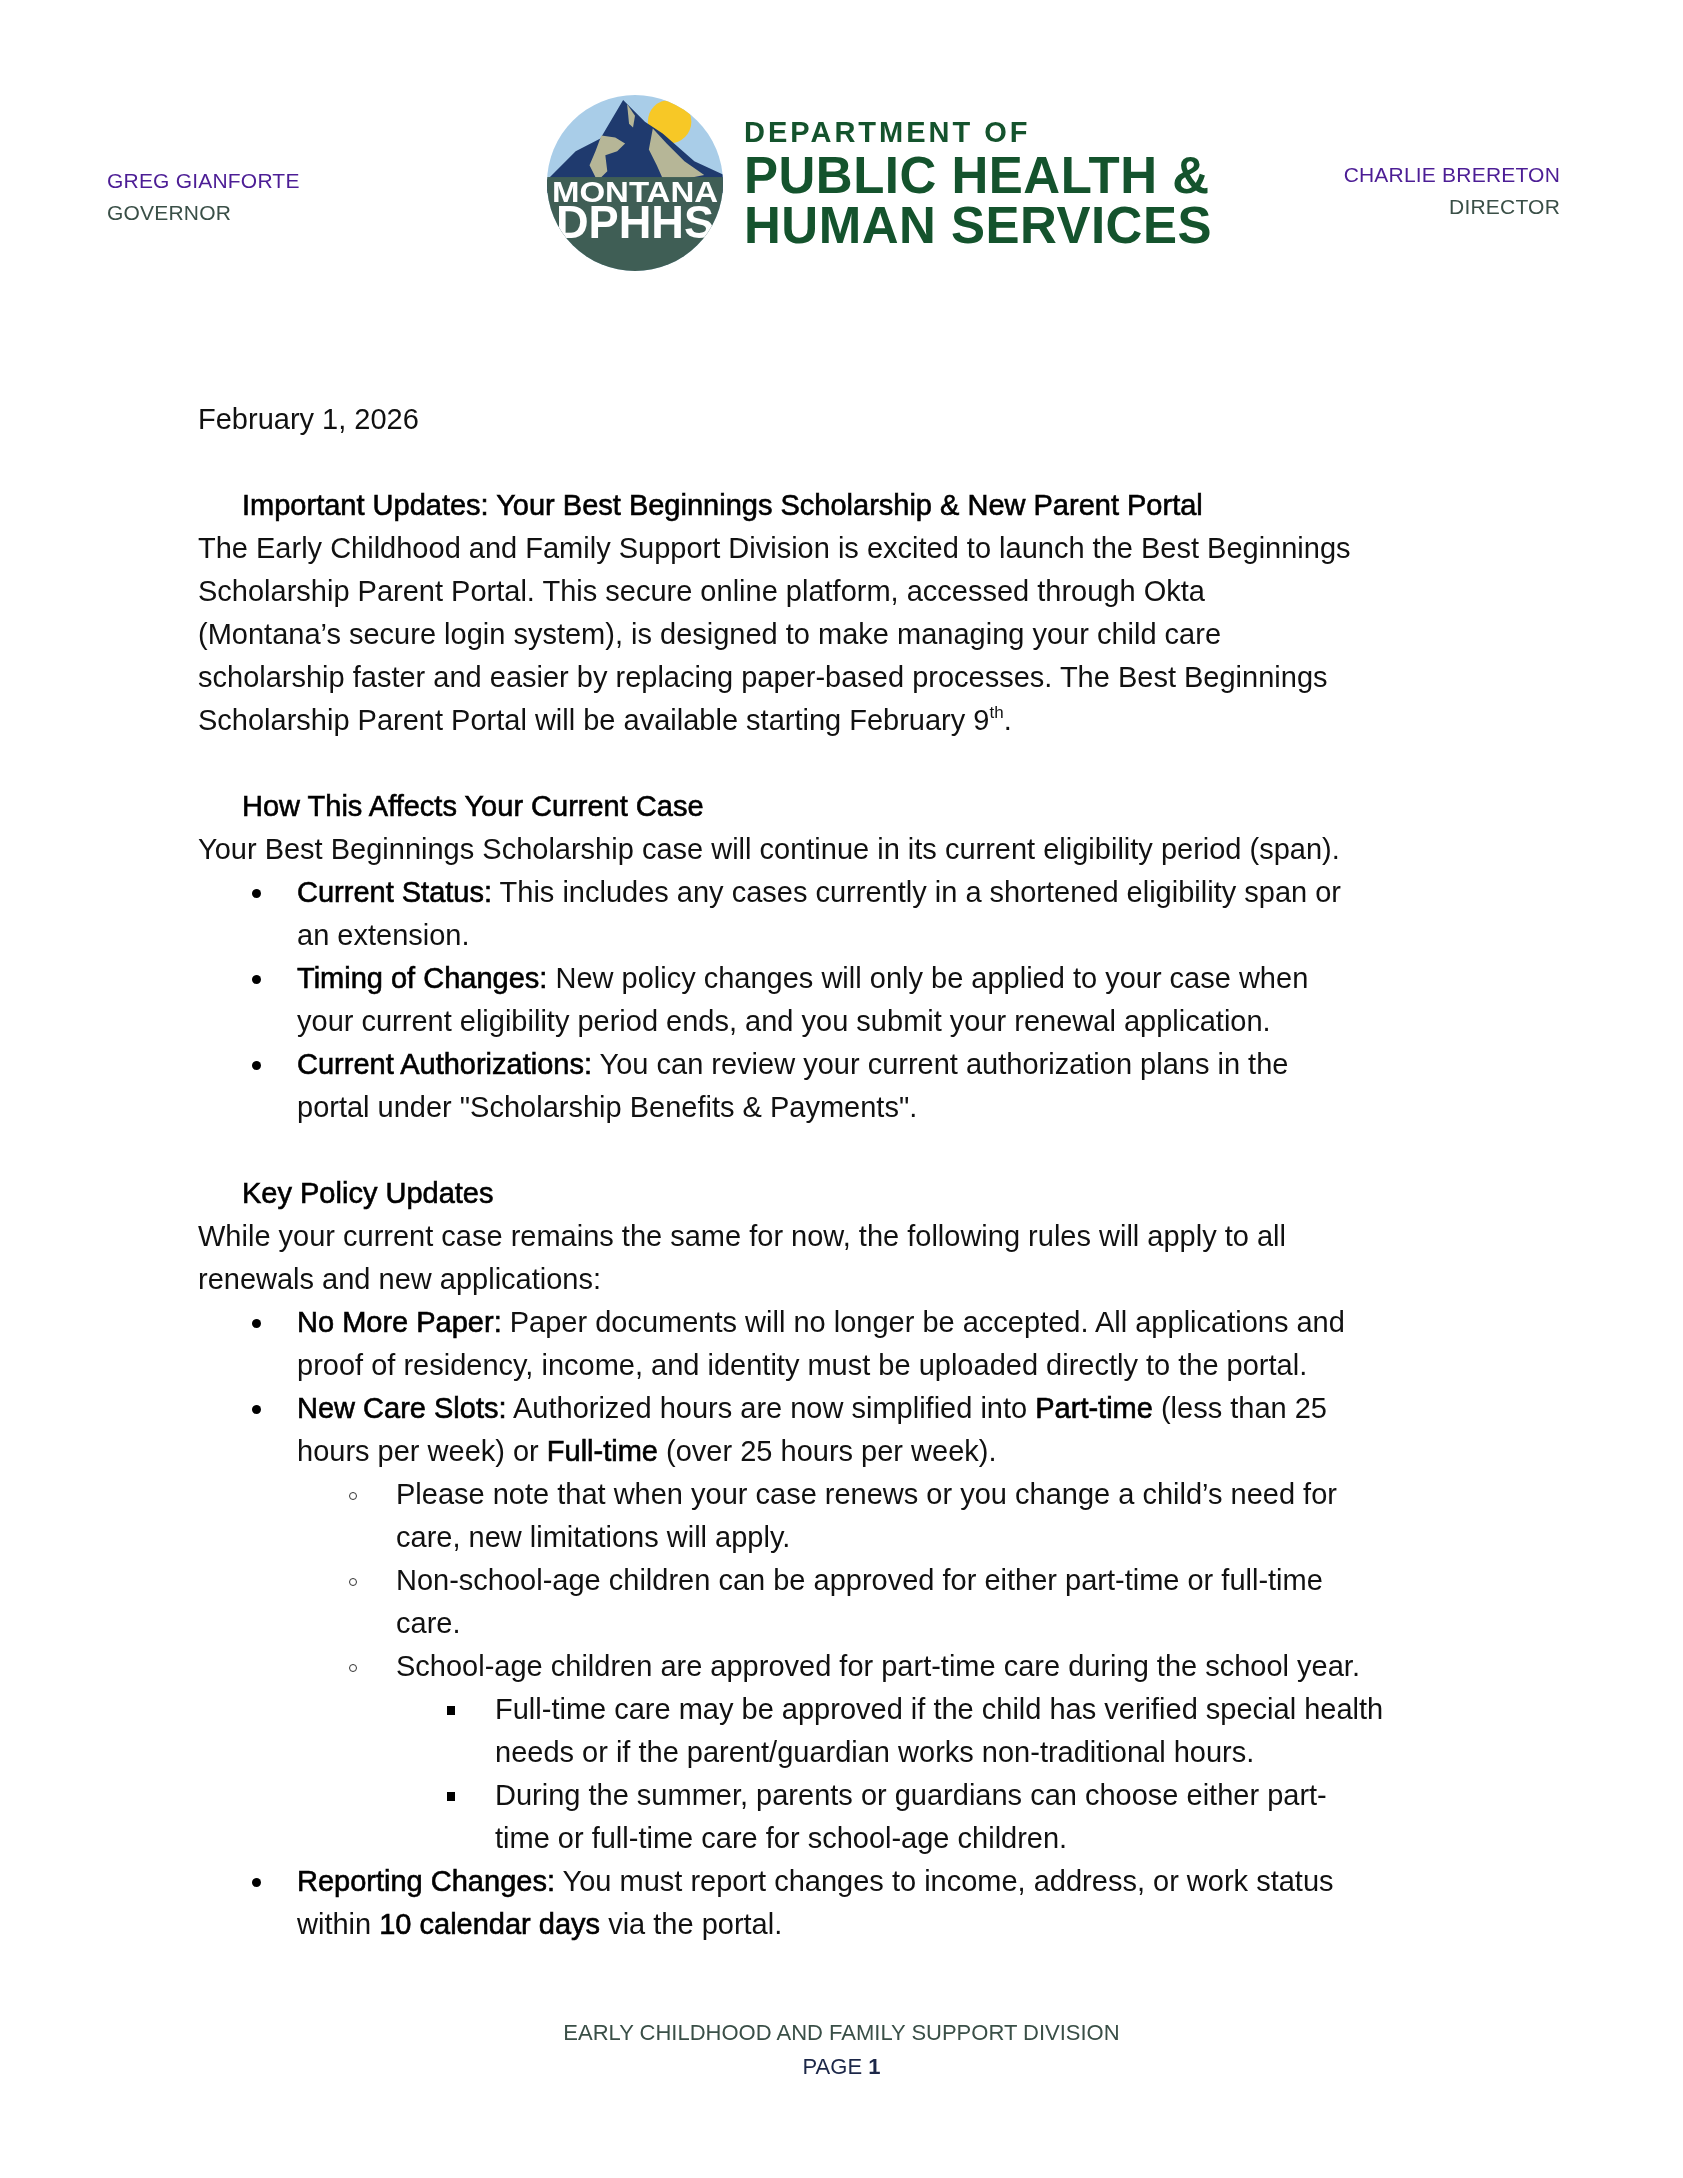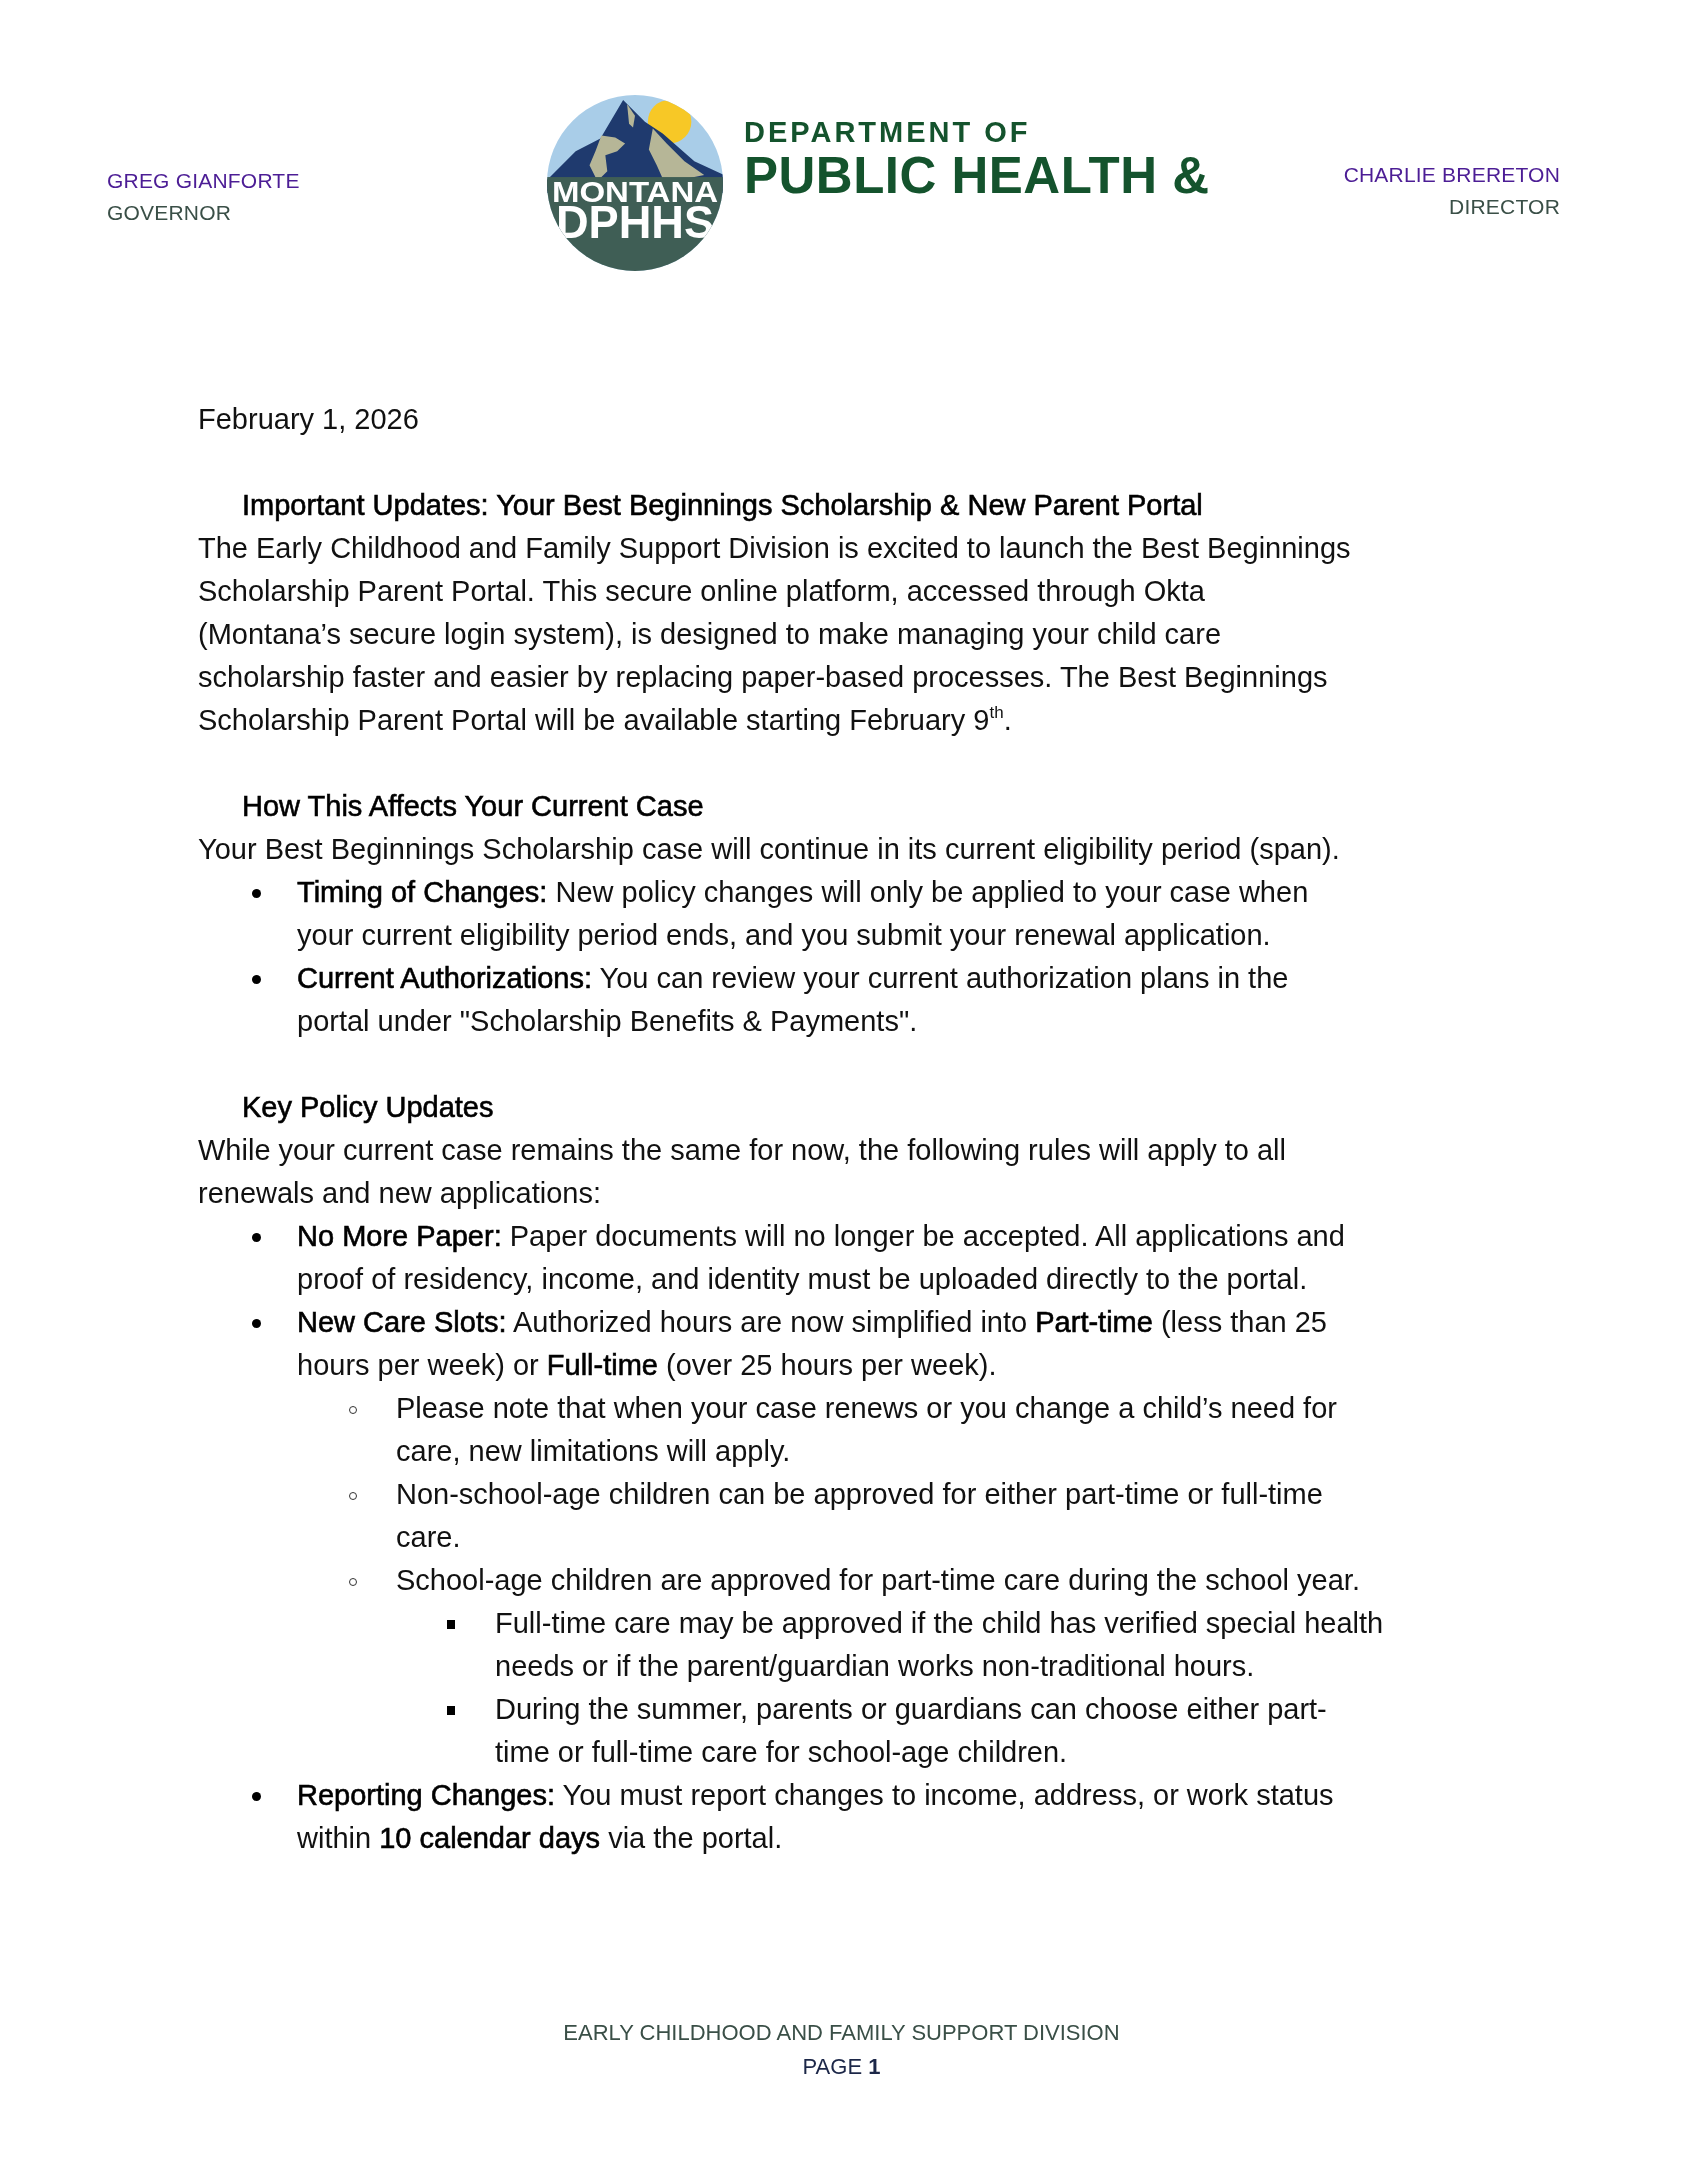--- a/index.html
+++ b/index.html
@@ -63,20 +63,21 @@
     <rect x="0" y="96" width="180" height="90" fill="#3f5e55"></rect>
     <rect x="0" y="84" width="180" height="14" fill="#3f5e55"></rect>
     <text x="90" y="109" text-anchor="middle" fill="#ffffff" font-family="Liberation Sans, sans-serif" font-weight="bold" font-size="29" textLength="168" lengthAdjust="spacingAndGlyphs">MONTANA</text>
     <text x="90" y="146" text-anchor="middle" fill="#ffffff" font-family="Liberation Sans, sans-serif" font-weight="bold" font-size="46" textLength="160" lengthAdjust="spacingAndGlyphs">DPHHS</text>
   </g>
 </svg>
 
 <div class="dept">
   <div class="l1">DEPARTMENT OF</div>
   <div class="l2">PUBLIC HEALTH &amp;</div>
+  <div class="l3">HUMAN SERVICES</div>
 </div>
 
 <div class="hdr-right">
   <div class="hdr-name">CHARLIE BRERETON</div>
   <div class="hdr-title">DIRECTOR</div>
 </div>
 
 <div class="body">
   <div class="line" style="white-space: pre;">February 1, 2026</div>
   <div class="gap"></div>
@@ -84,20 +85,24 @@
   <div class="line" style="white-space: pre;">The Early Childhood and Family Support Division is excited to launch the Best Beginnings</div>
   <div class="line" style="white-space: pre;">Scholarship Parent Portal. This secure online platform, accessed through Okta</div>
   <div class="line" style="white-space: pre;">(Montana’s secure login system), is designed to make managing your child care</div>
   <div class="line" style="white-space: pre;">scholarship faster and easier by replacing paper-based processes. The Best Beginnings</div>
   <div class="line" style="white-space: pre;"><span>Scholarship Parent Portal will be available starting February 9</span><sup>th</sup><span>.</span></div>
   <div class="gap"></div>
 
   <div class="line head" style="white-space: pre;">How This Affects Your Current Case</div>
   <div class="line" style="white-space: pre;">Your Best Beginnings Scholarship case will continue in its current eligibility period (span).</div>
 
+  <div>
+    <div class="line li1" style="white-space: pre;"><span class="bullet bullet-disc"></span><span class="b">Current Status:</span><span> This includes any cases currently in a shortened eligibility span or</span></div>
+    <div class="line li1" style="white-space: pre;">an extension.</div>
+  </div>
   <div>
     <div class="line li1" style="white-space: pre;"><span class="bullet bullet-disc"></span><span class="b">Timing of Changes:</span><span> New policy changes will only be applied to your case when</span></div>
     <div class="line li1" style="white-space: pre;">your current eligibility period ends, and you submit your renewal application.</div>
   </div>
   <div>
     <div class="line li1" style="white-space: pre;"><span class="bullet bullet-disc"></span><span class="b">Current Authorizations:</span><span> You can review your current authorization plans in the</span></div>
     <div class="line li1" style="white-space: pre;">portal under "Scholarship Benefits &amp; Payments".</div>
   </div>
   <div class="gap"></div>
 

